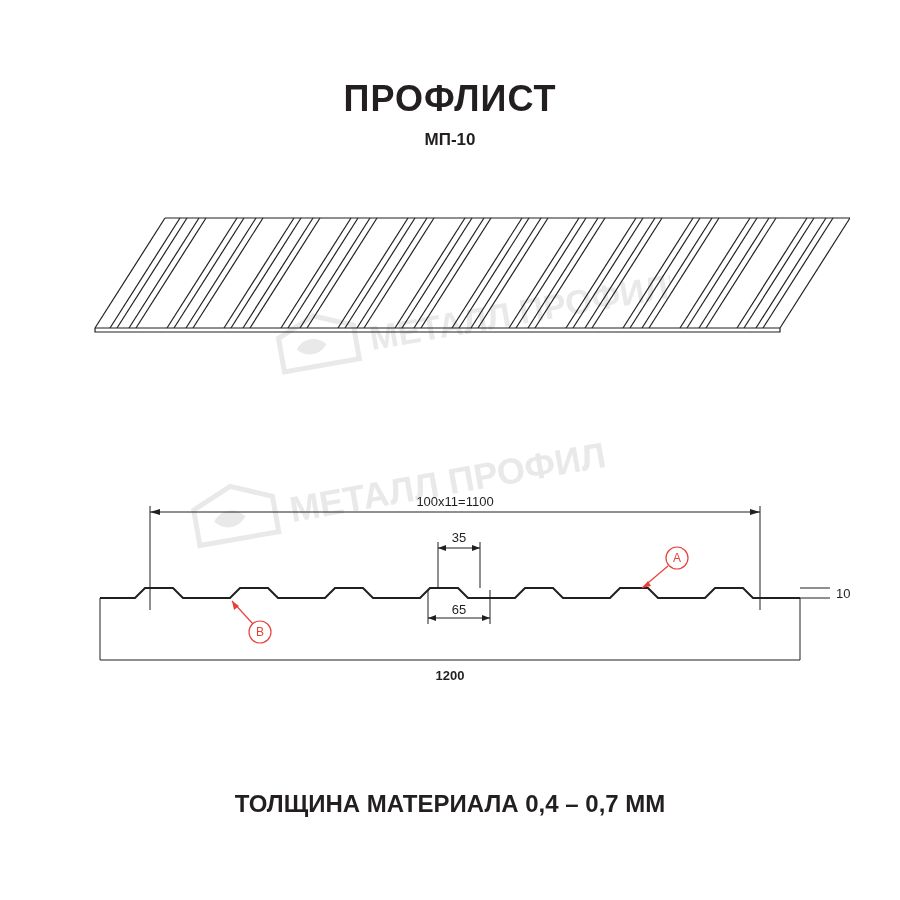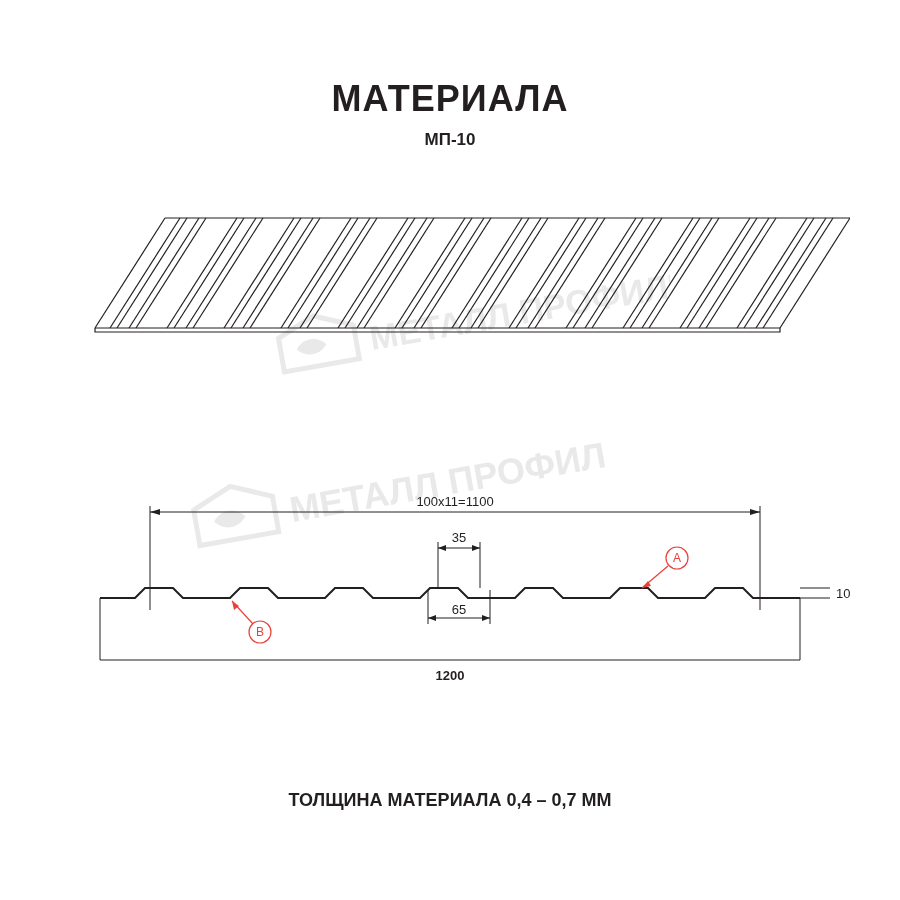--- a/index.html
+++ b/index.html
@@ -40,21 +40,21 @@
     font-size: 17px;
     font-weight: bold;
     color: #231f20;
   }
   .footer-note {
     position: absolute;
     top: 790px;
     left: 0;
     width: 900px;
     text-align: center;
-    font-size: 18px;
+    font-size: 24px;
     font-weight: bold;
     color: #231f20;
   }
   .iso-wrap {
     position: absolute;
     top: 180px;
     left: 60px;
     width: 790px;
     height: 210px;
   }
@@ -82,21 +82,21 @@
     font-family: "Liberation Sans", sans-serif;
     font-size: 12px;
     fill: #e8413a;
   }
 </style>
 </head>
 <body>
 
 <div class="page">
 
-  <div class="title">МАТЕРИАЛА</div>
+  <div class="title">ПРОФЛИСТ</div>
   <div class="subtitle">МП-10</div>
 
   <div class="wm wm1">
     <svg width="400" height="110" viewBox="0 0 400 110">
       <g transform="rotate(-10 200 55)" fill="#e9e9e9">
         <path d="M10 30 l38 -16 38 16 0 34 -76 0 z" fill="none" stroke="#e9e9e9" stroke-width="5"></path>
         <path d="M26 44 c8 -10 22 -10 30 0 c-8 10 -22 10 -30 0 z" fill="#e9e9e9"></path>
         <text x="100" y="58" font-family="Liberation Sans, sans-serif" font-size="34" font-weight="bold" fill="#e9e9e9">МЕТАЛЛ ПРОФИЛЬ</text>
       </g>
     </svg>

